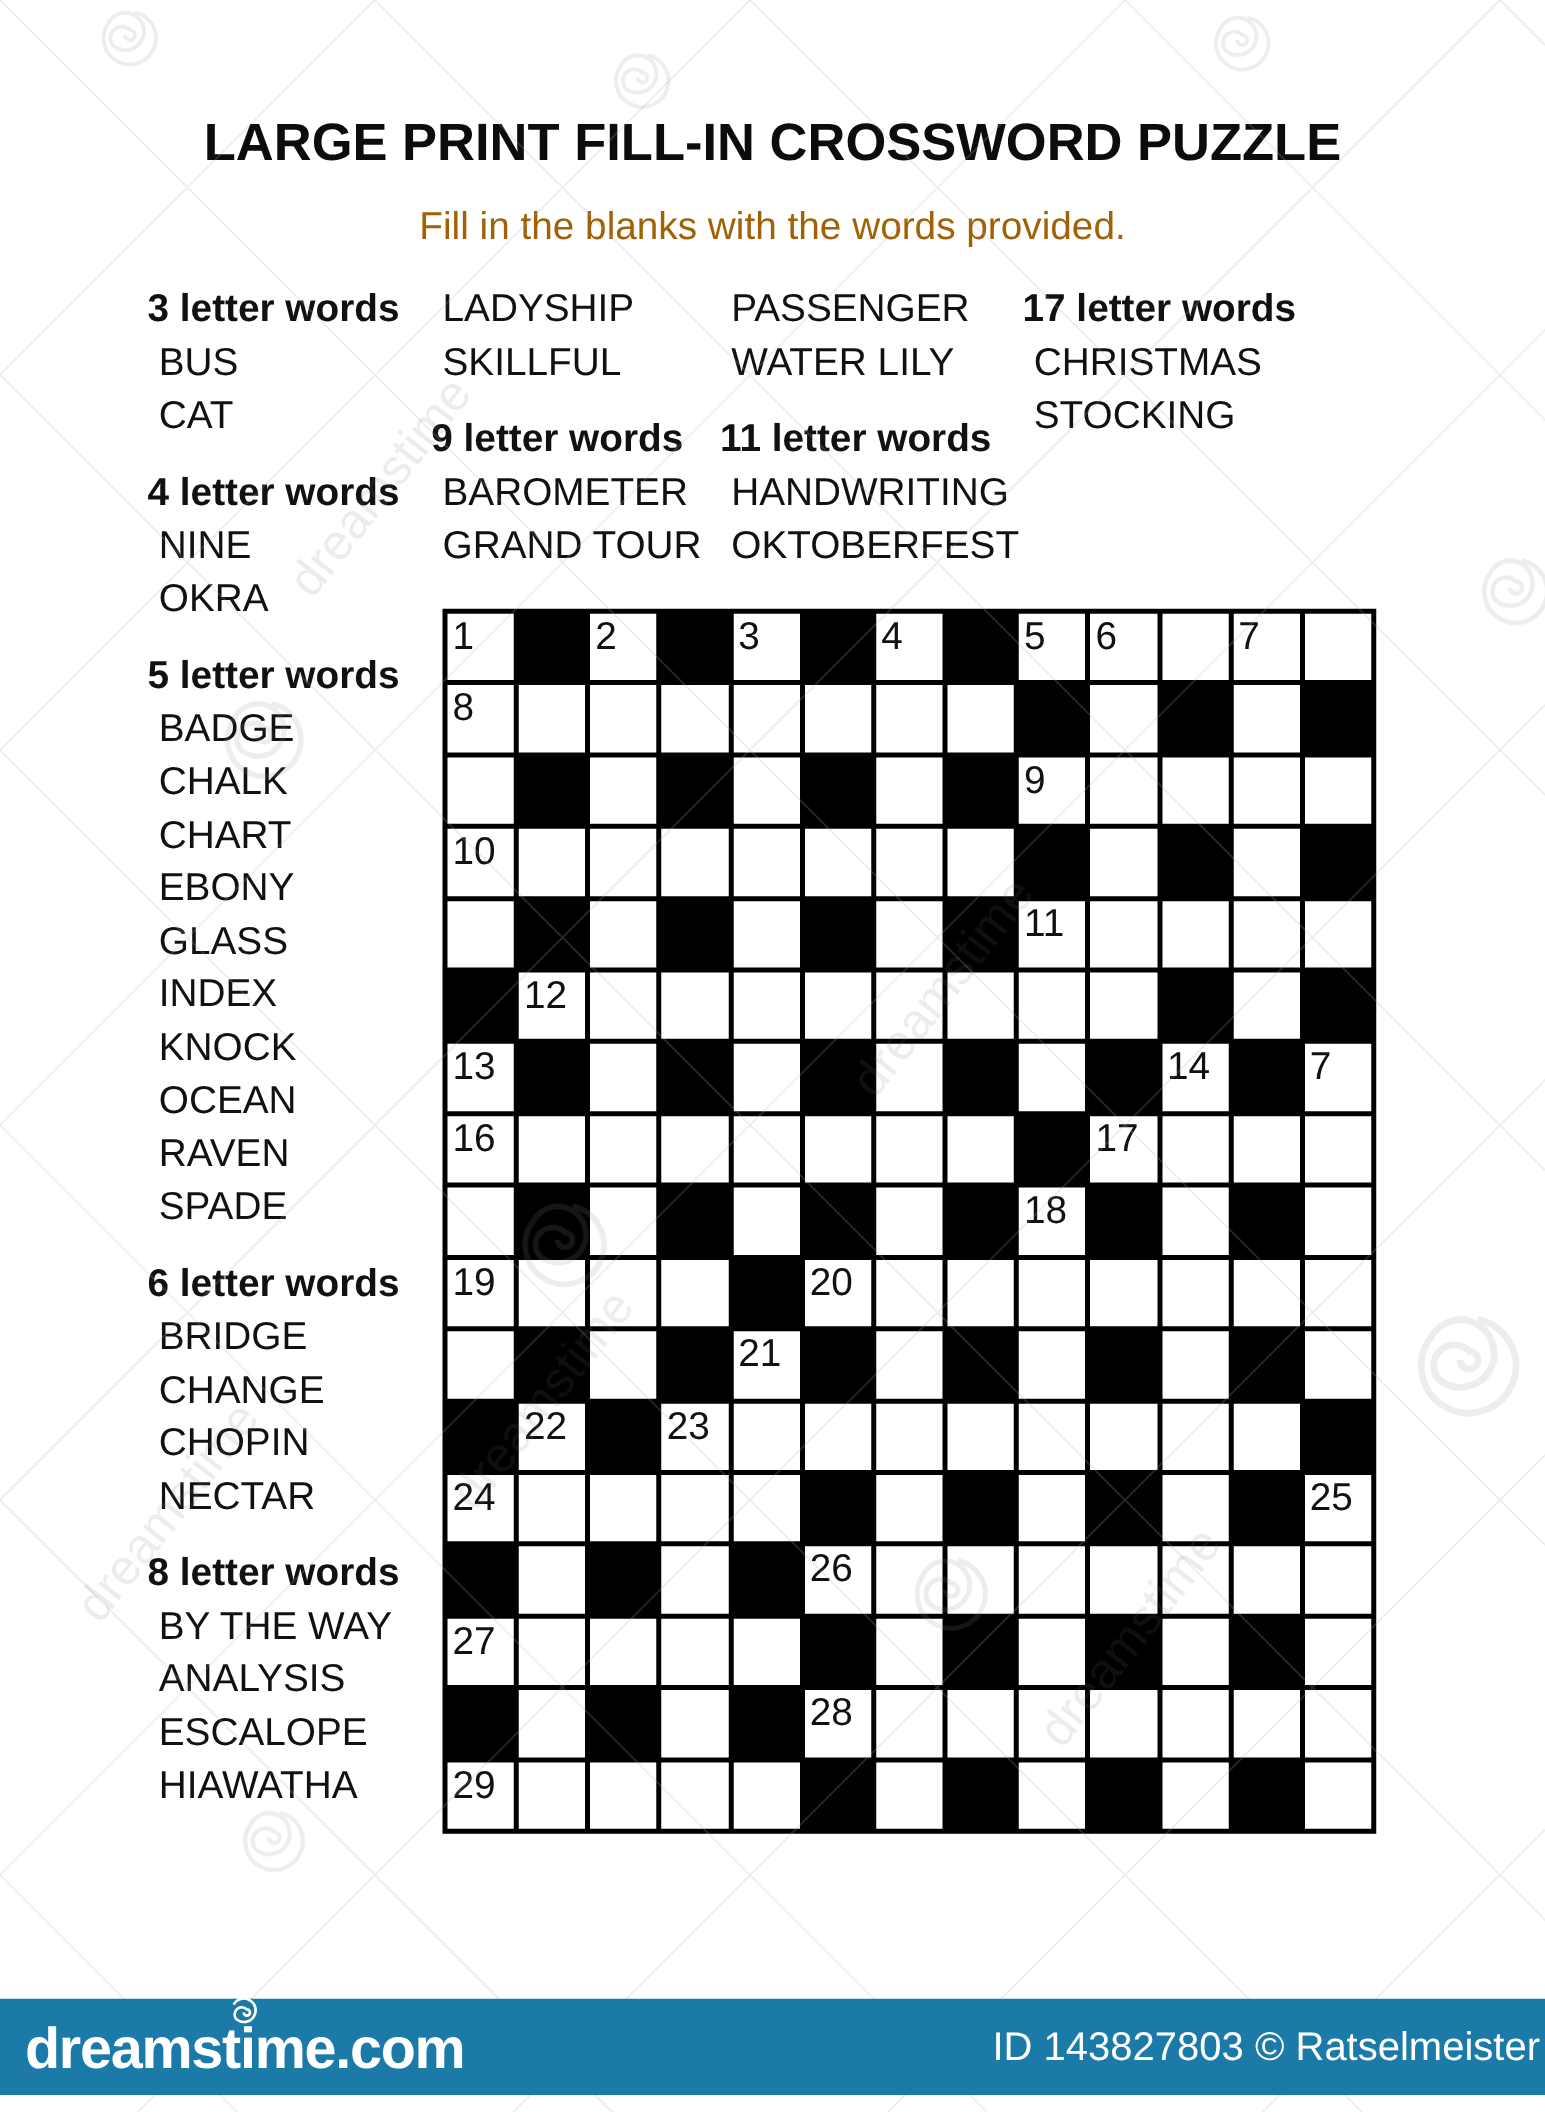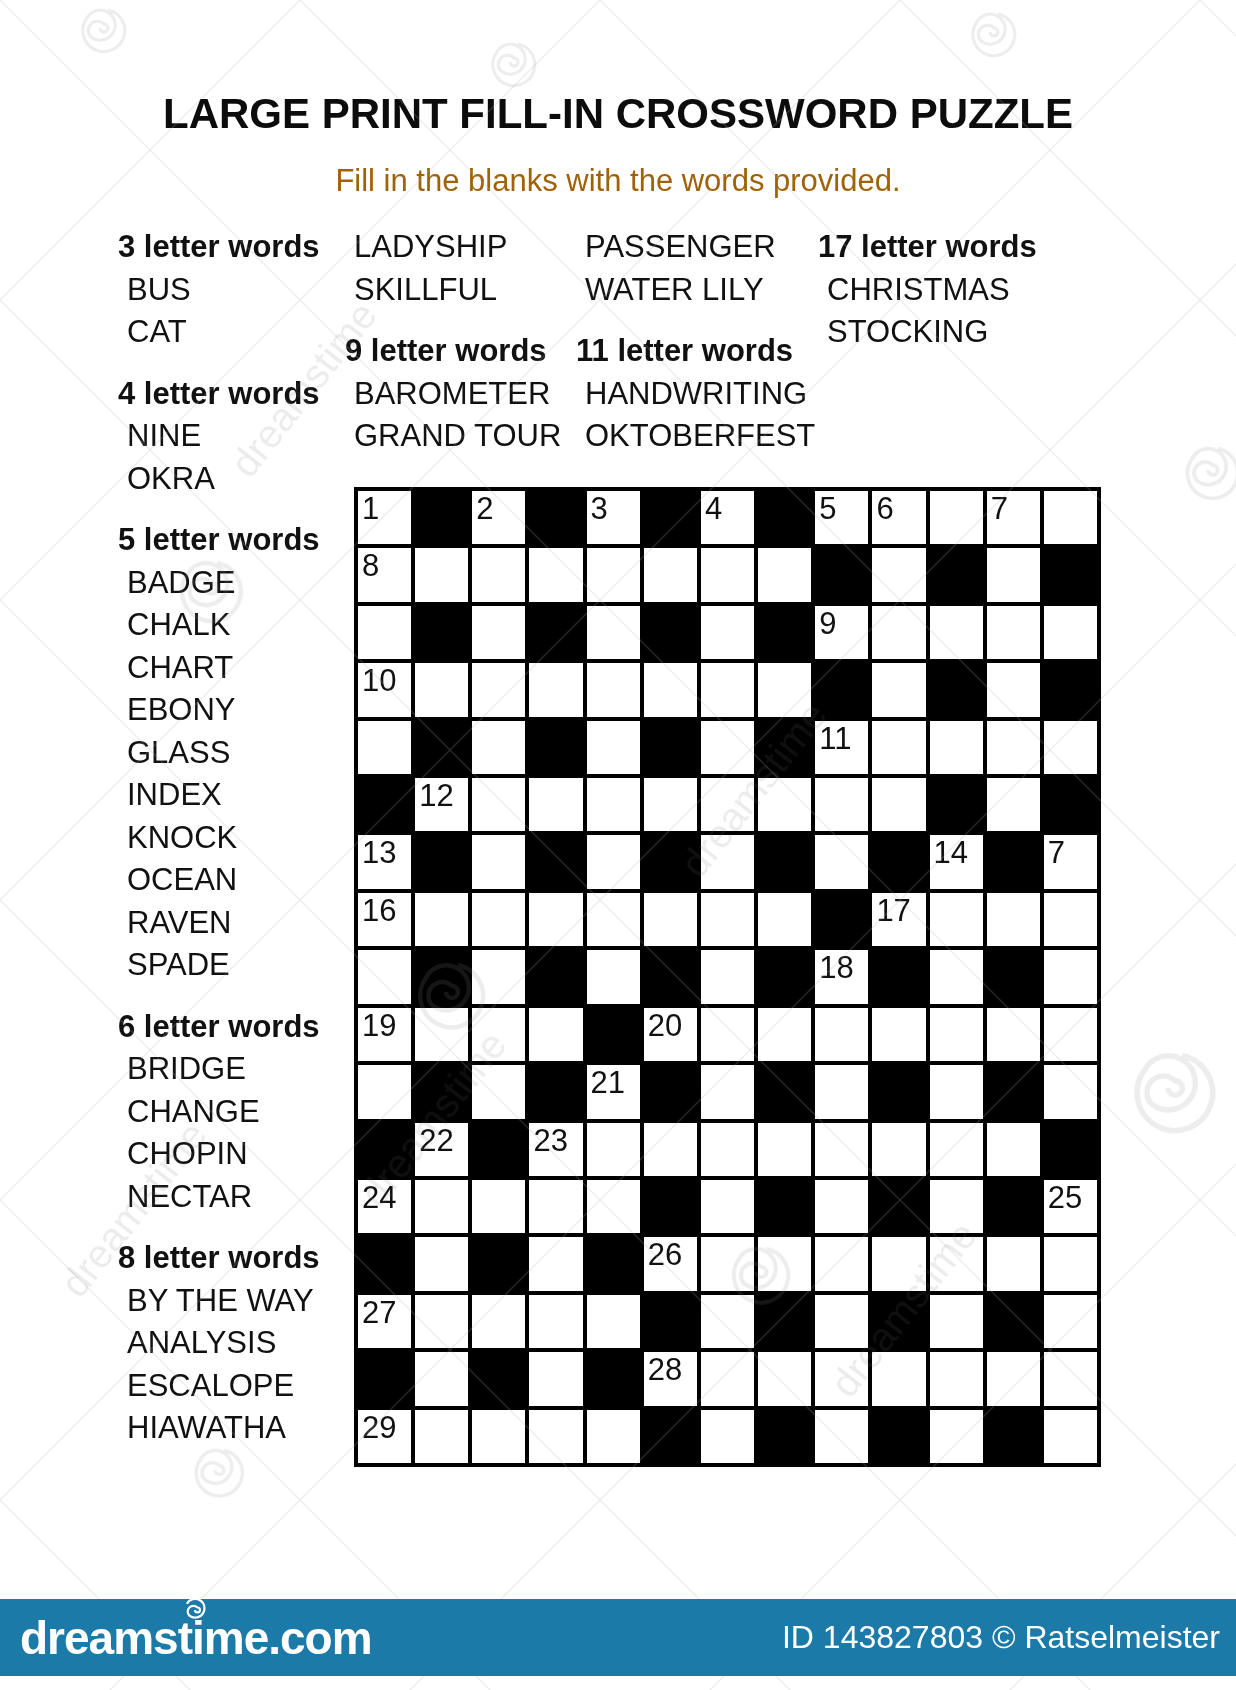--- a/index.html
+++ b/index.html
@@ -24,21 +24,21 @@
         grid-template-rows:repeat(17,1fr);gap:4px;padding:4px;box-sizing:border-box;}
   .cell{position:relative;background:#fff;}
   .cell.black{background:#000;}
   .cellnum{position:absolute;left:4px;top:0px;font-size:31px;line-height:36px;
            font-weight:400;color:#111;}
   .footer{position:absolute;left:0;top:1599px;width:1236px;height:77px;z-index:6;
           display:flex;align-items:center;justify-content:space-between;}
   .brand{position:relative;margin-left:20px;color:#fff;font-size:46px;font-weight:700;
          letter-spacing:-1px;}
   .logo-spiral{position:absolute;left:160px;top:-16px;}
-  .credit{margin-right:16px;color:#fff;font-size:32px;font-weight:400;}
+  .credit{margin-right:4px;color:#fff;font-size:32px;font-weight:400;}
   .wm-text{font-size:40px;fill:#777;opacity:0.13;}
 </style>
 </head>
 <body>
 
 <div class="page">
 
   <h1 class="title">LARGE PRINT FILL-IN CROSSWORD PUZZLE</h1>
   <div class="subtitle">Fill in the blanks with the words provided.</div>
 

